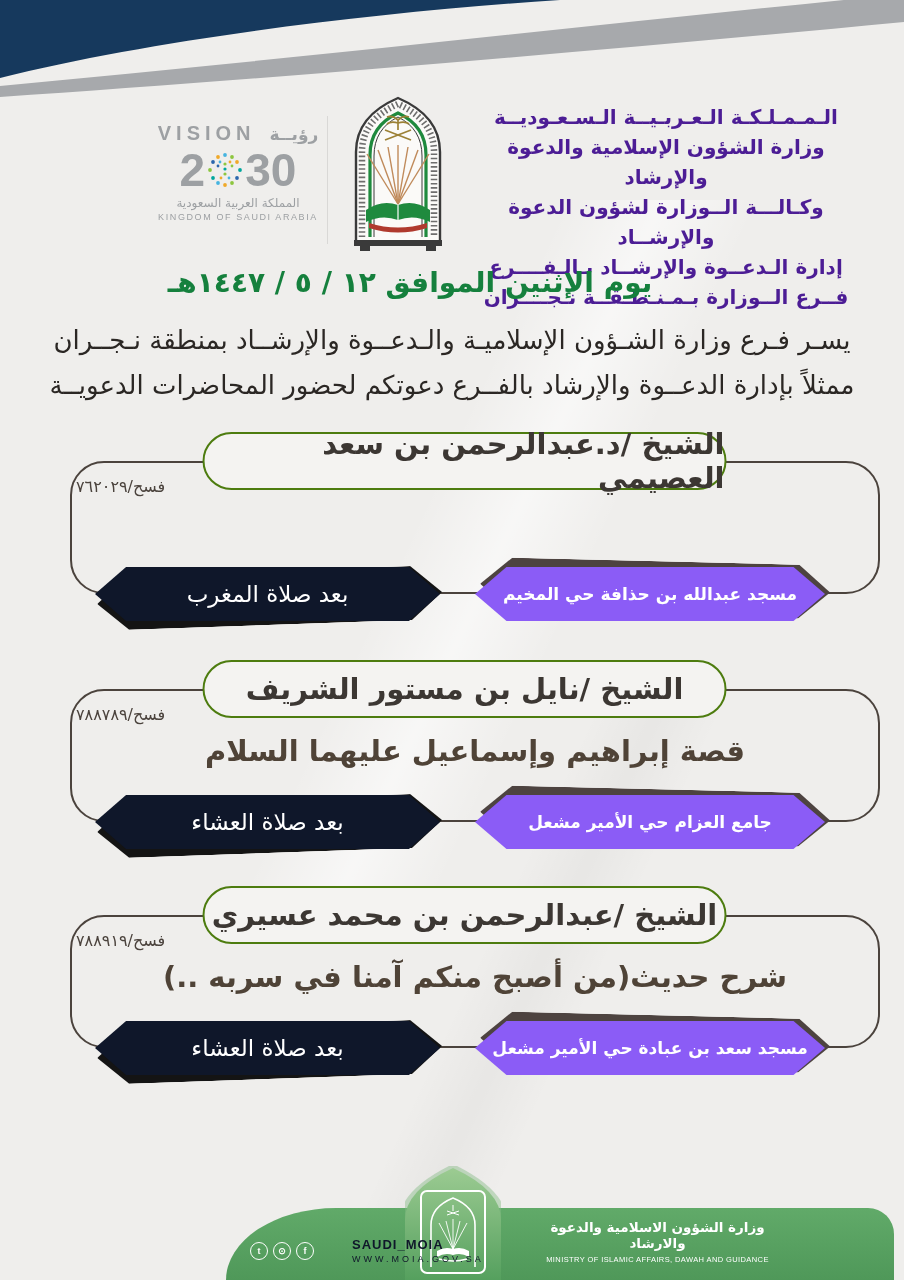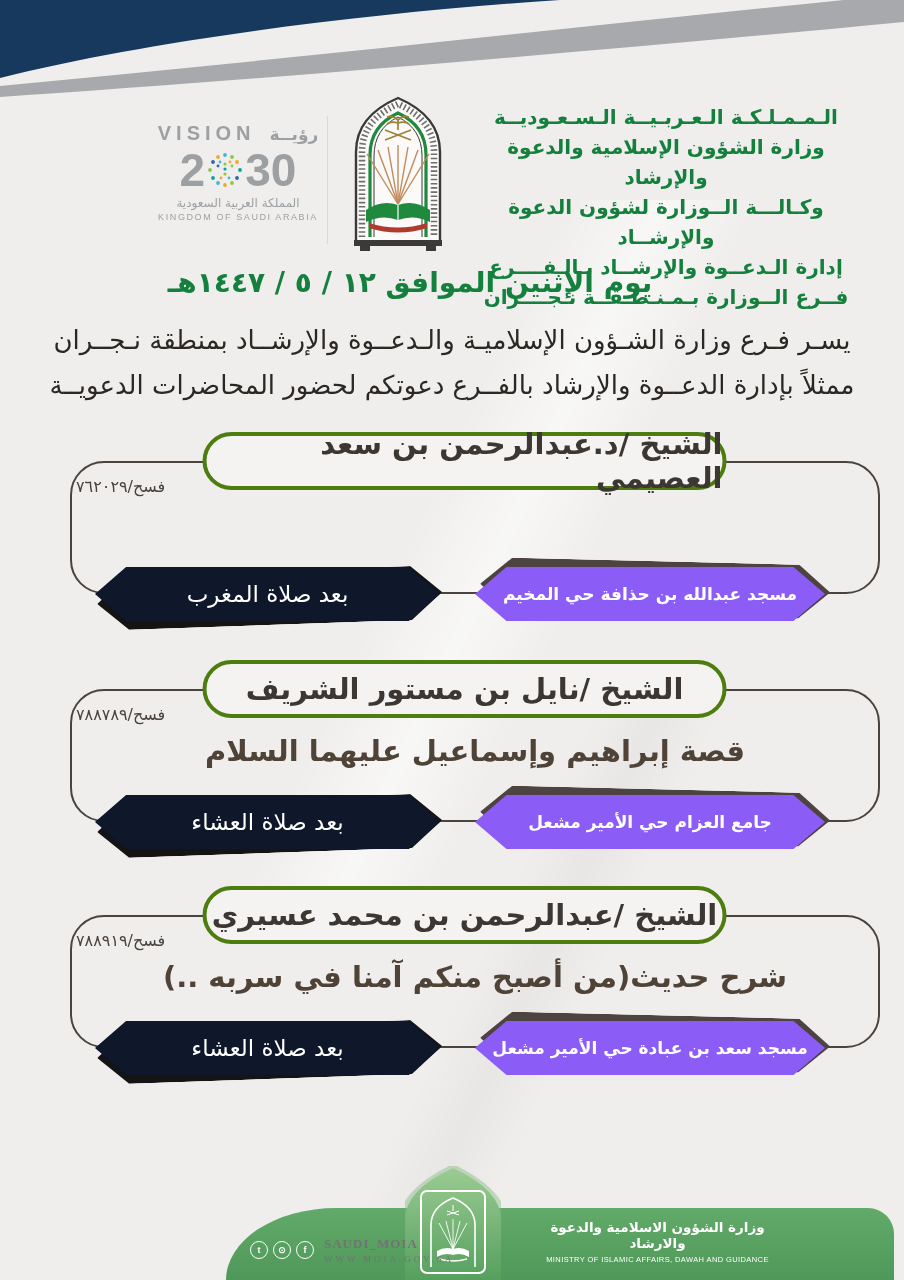--- a/index.html
+++ b/index.html
@@ -18,21 +18,21 @@
     background:linear-gradient(115deg, rgba(0,0,0,0) 46%, rgba(0,0,0,.03) 50%, rgba(0,0,0,0) 54%); }
 
   
   .top-swoosh { position:absolute; top:0; left:0; width:904px; height:115px; }
 
   
   .header { position:absolute; top:88px; left:0; width:904px; height:170px; }
   .ministry-block {
     position:absolute; right:38px; top:14px; width:400px;
     direction:rtl; text-align:center;
-    color:#15803d; font-size:20px; font-weight:bold; line-height:30px;
+    color:#4c1d95; font-size:20px; font-weight:bold; line-height:30px;
   }
   .emblem { position:absolute; left:340px; top:0; }
   .header-divider { position:absolute; left:327px; top:28px; width:1px; height:128px; background:#d9d8d6; }
   .vision { position:absolute; left:148px; top:34px; width:180px; text-align:center; color:#9da0a3; }
   .vision-row1 { display:flex; justify-content:center; align-items:center; gap:14px; }
   .vision-en { font-family:"Liberation Sans", sans-serif; font-size:20px; letter-spacing:5px; font-weight:bold; color:#9da0a3; }
   .vision-ar { font-size:17px; font-weight:bold; color:#9da0a3; direction:rtl; }
   .vision-row2 { display:flex; justify-content:center; align-items:center; margin-top:2px;
     font-family:"Liberation Sans", sans-serif; font-size:46px; font-weight:bold; color:#9da0a3; line-height:46px; }
   .vision-kingdom-ar { font-size:12px; margin-top:3px; direction:rtl; color:#9da0a3; }
@@ -45,21 +45,21 @@
   
   .intro { position:absolute; top:318px; left:0; width:904px; text-align:center;
     direction:rtl; color:#2b2724; font-size:26px; line-height:45px; font-weight:500; }
 
   
   .lecture { position:absolute; left:70px; width:810px; height:195px; }
   .lecture.b1 { top:432px; } .lecture.b2 { top:660px; } .lecture.b3 { top:886px; }
   .frame { position:absolute; left:0; top:29px; width:810px; height:133px;
     border:2px solid #4b433d; border-radius:34px; }
   .name-pill { position:absolute; left:50%; transform:translateX(-52%); top:0;
-    width:524px; height:58px; background:#f4f3f1; border:4px solid #4d7c0f; border-radius:29px;
+    width:524px; height:58px; background:#f4f3f1; border:2px solid #4d7c0f; border-radius:29px;
     display:flex; align-items:center; justify-content:center; z-index:2;
     direction:rtl; color:#3c3733; font-size:29px; font-weight:bold; }
   .permit { position:absolute; left:6px; top:45px; width:160px; direction:rtl; text-align:left;
     color:#4b433d; font-size:16px; z-index:2; }
   .topic { position:absolute; left:0; top:74px; width:810px; text-align:center;
     direction:rtl; color:#4f4337; font-size:29px; font-weight:bold; z-index:2; }
 
   .banner-wrap { position:absolute; top:135px; height:54px; z-index:2; }
   .mosque-wrap { right:55px; width:350px; }
   .time-wrap   { left:25px;  width:345px; }
@@ -75,21 +75,21 @@
   .footer-band { position:absolute; left:226px; right:10px; bottom:0; height:72px;
     background:linear-gradient(180deg,#61aa69,#4f9859);
     border-top-left-radius:110px 72px; border-top-right-radius:26px; }
   .footer-arch { position:absolute; left:405px; bottom:0; }
   .footer-emblem { position:absolute; left:419px; bottom:5px; }
   .footer-left { position:absolute; left:250px; bottom:16px; display:flex; align-items:center; gap:10px; }
   .social-row { display:flex; gap:5px; }
   .social-dot { width:18px; height:18px; border:1.4px solid #fff; border-radius:50%;
     color:#fff; font-size:9px; font-weight:bold; display:flex; align-items:center; justify-content:center;
     font-family:"Liberation Sans", sans-serif; }
-  .handle-col { color:#737373; font-family:Liberation Serif, serif; }
+  .handle-col { color:#0f172a; font-family:Liberation Sans, sans-serif;margin-left:28px; }
   .handle { font-size:13px; font-weight:bold; letter-spacing:1px; }
   .website { font-size:9px; letter-spacing:3px; margin-top:2px; }
   .footer-right { position:absolute; left:545px; bottom:16px; width:225px; text-align:center; color:#fff; }
   .footer-ministry-ar { direction:rtl; font-size:13.5px; font-weight:bold; }
   .footer-ministry-en { font-family:"Liberation Sans", sans-serif; font-size:7.5px; letter-spacing:.4px; margin-top:4px; }
 </style>
 </head>
 <body>
 
 <div class="sheen sheen1"></div>

